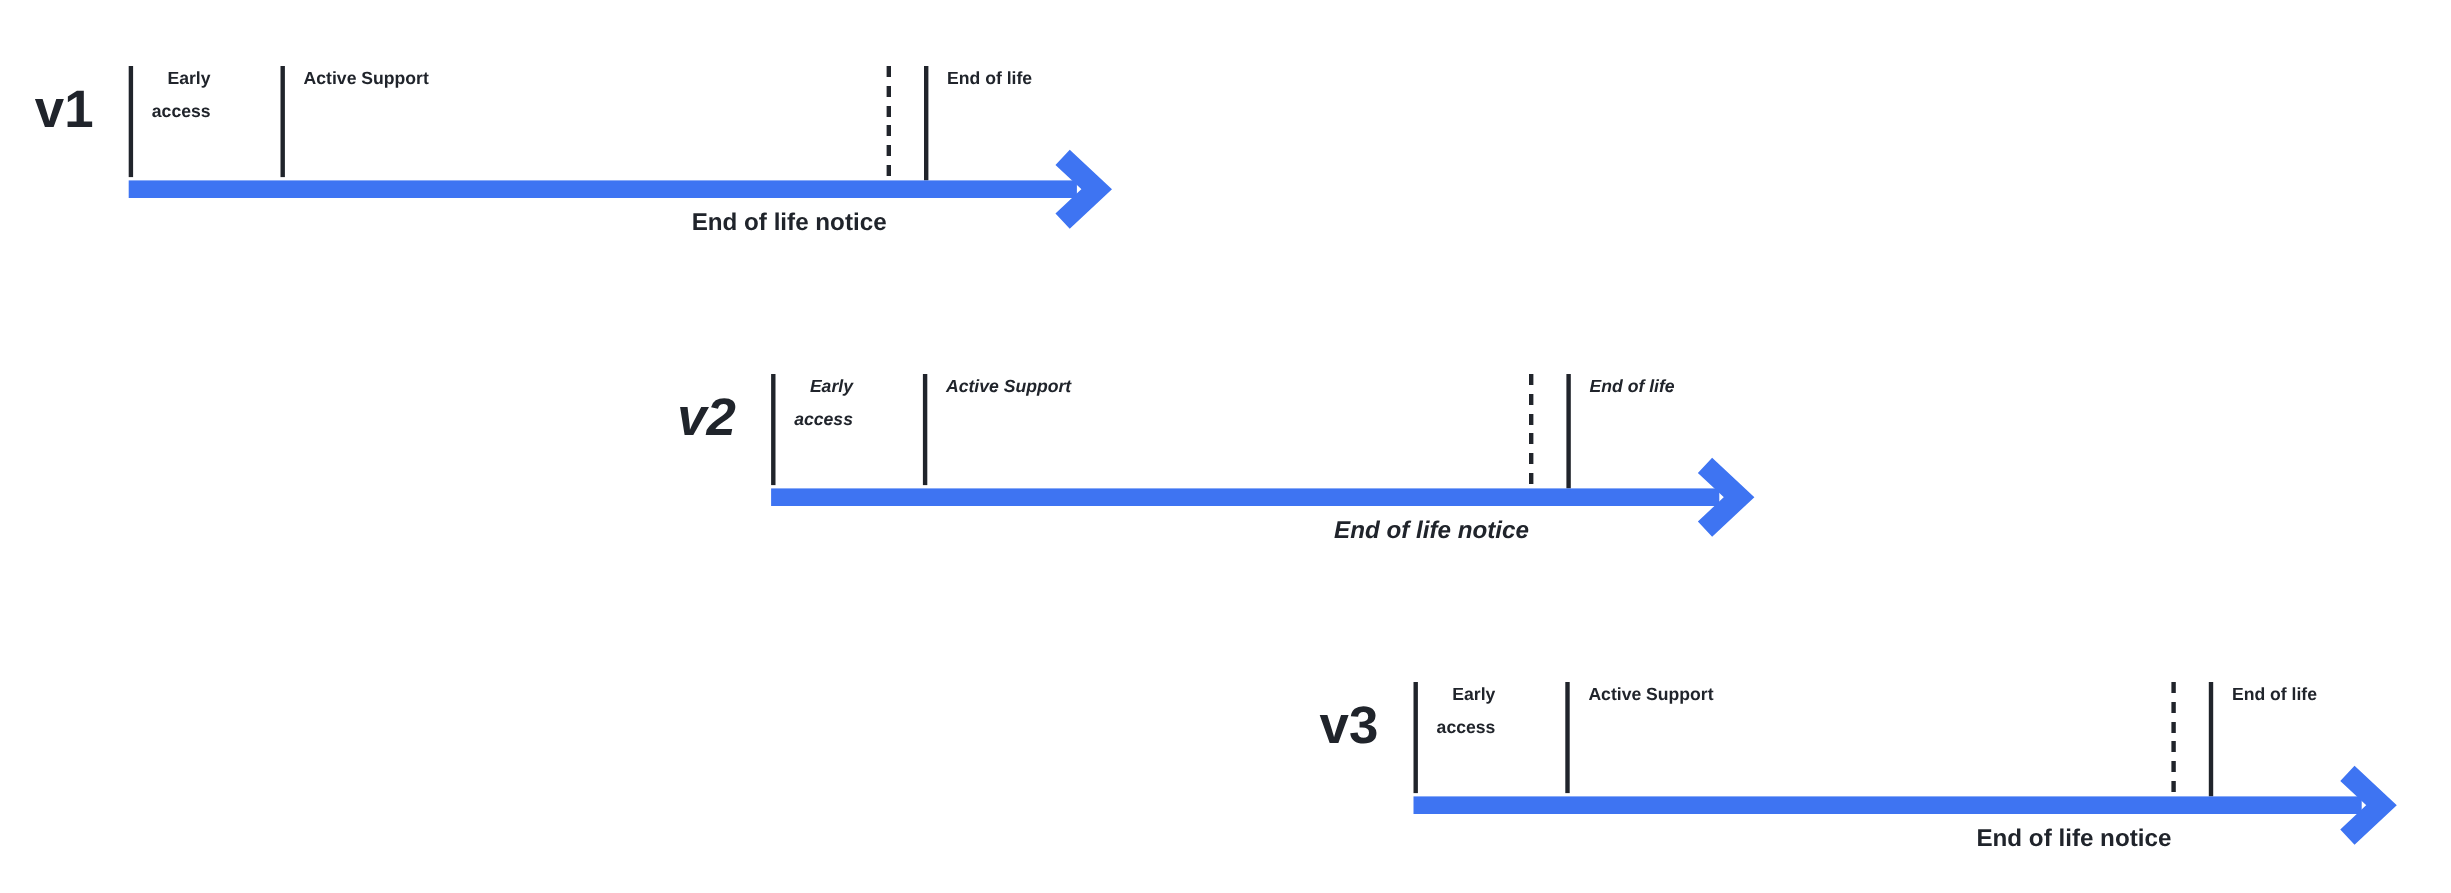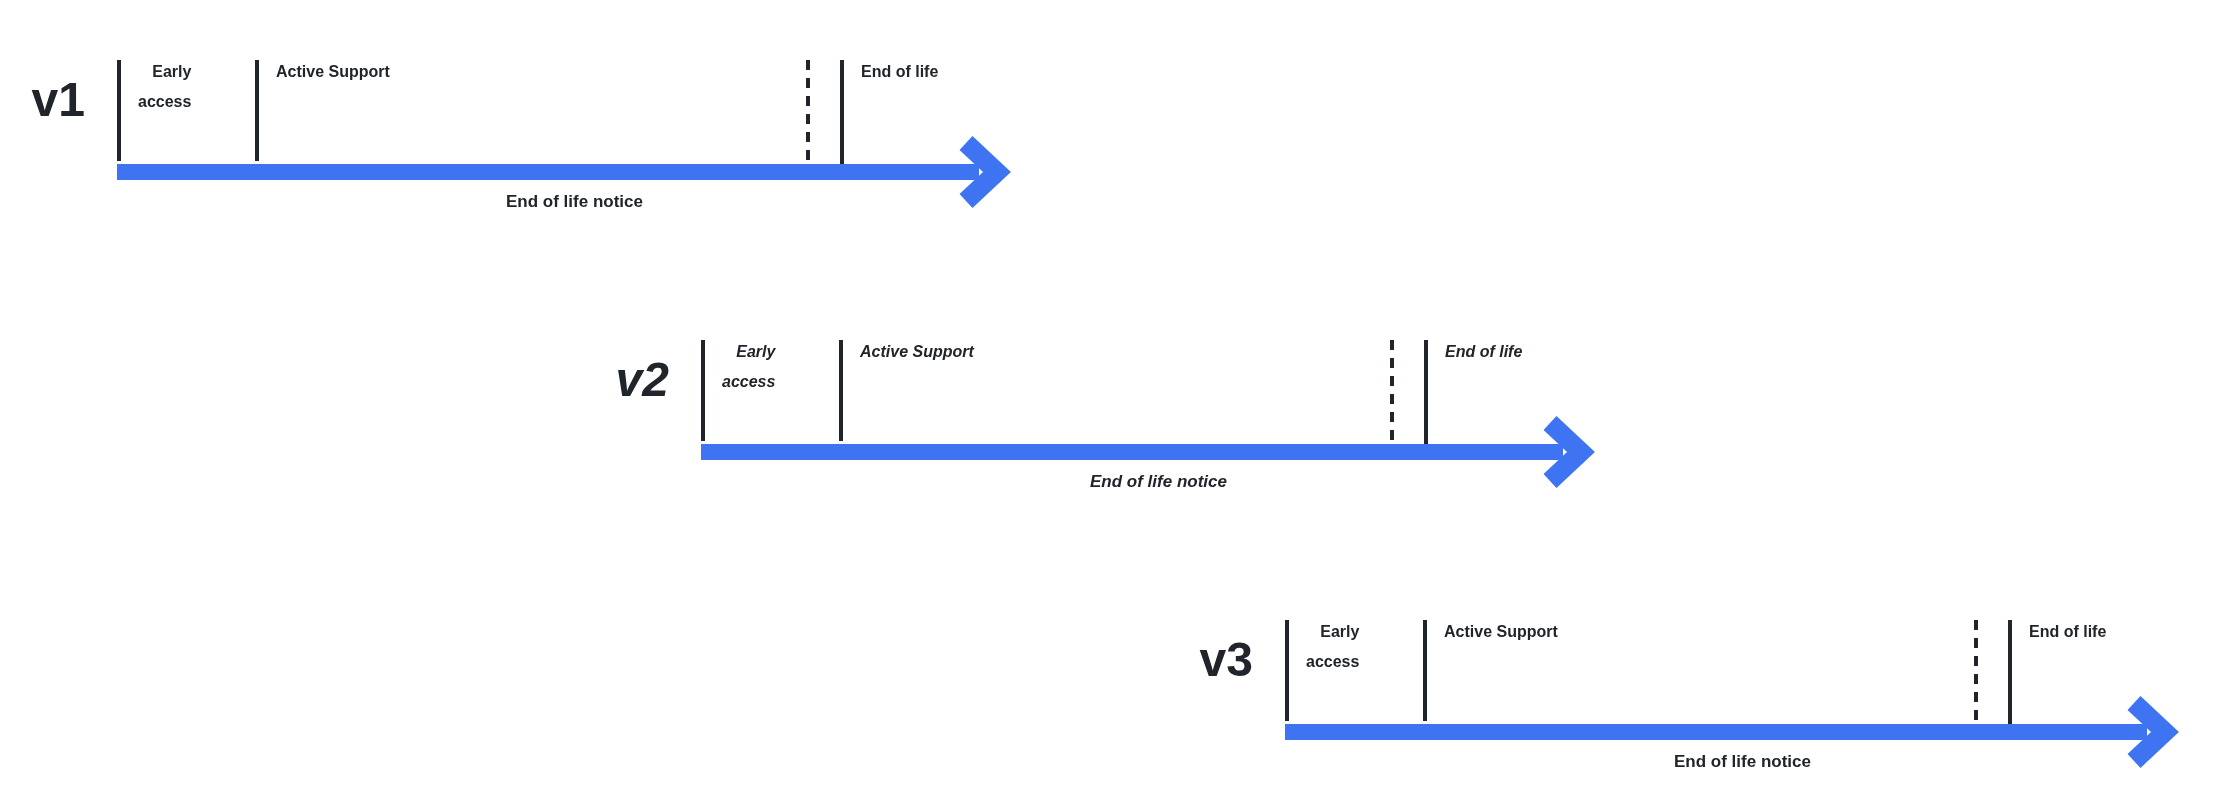--- a/index.html
+++ b/index.html
@@ -71,22 +71,22 @@
     text-align: right;
   }
   .lbl-early  { left: 138px; }
   .lbl-active { left: 276px; }
   .lbl-eol    { left: 861px; }
   .notice-label {
     position: absolute;
     left: 506px;
     top: 176px;
     width: 300px;
-    text-align: left;
-    font-size: 17px;
+    text-align: right;
+    font-size: 22px;
     line-height: 28px;
     color: var(--ink);
   }
   .arrow-svg {
     position: absolute;
     left: 0;
     top: 0;
     width: 1100px;
     height: 250px;
     display: block;

